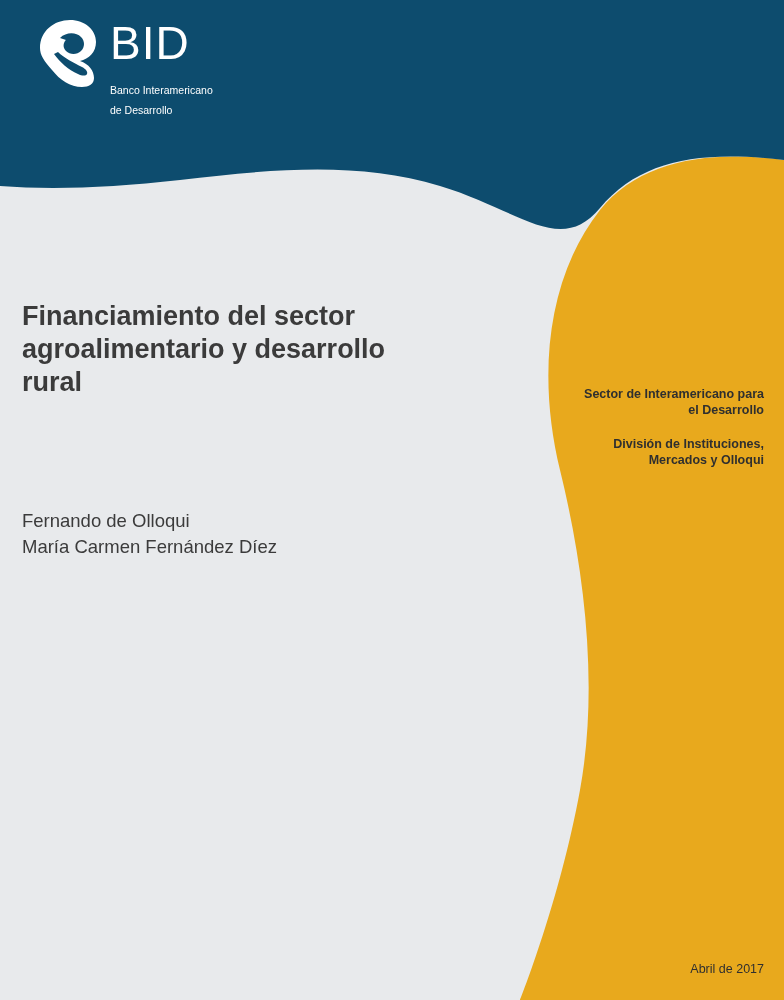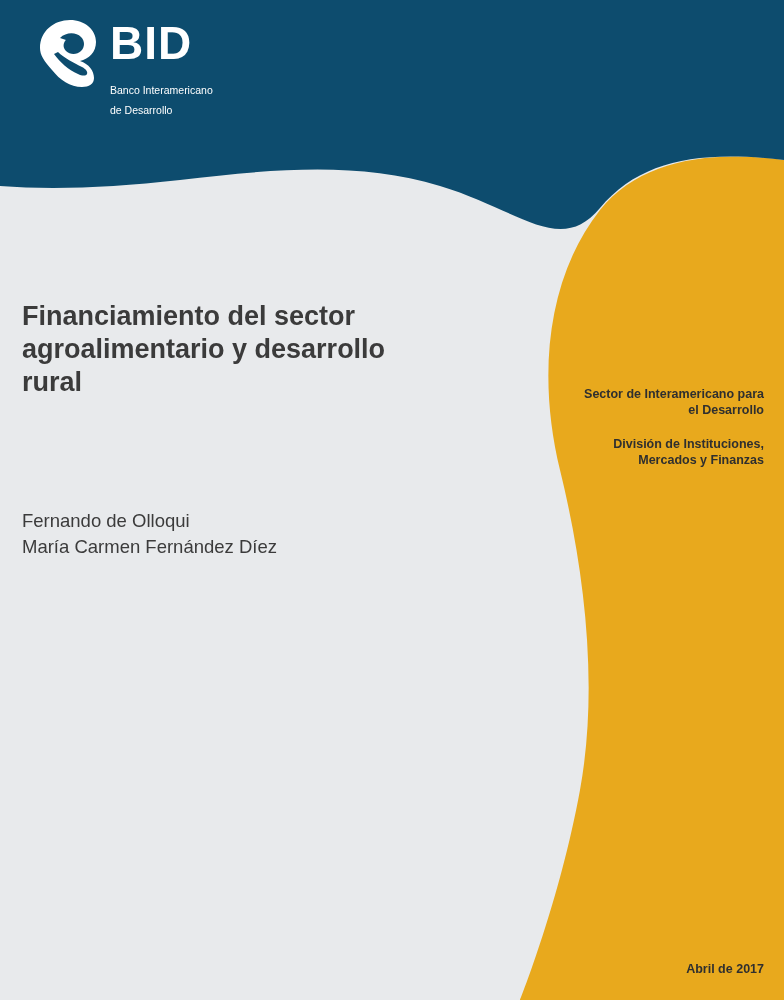--- a/index.html
+++ b/index.html
@@ -40,21 +40,21 @@
   .logo-mark {
     width: 64px;
     height: 70px;
     flex: 0 0 auto;
   }
   .logo-text {
     padding-top: 2px;
   }
   .logo-bid {
     font-size: 46px;
-    font-weight: bold;
+    font-weight: normal;
     color: #ffffff;
     letter-spacing: 1px;
     line-height: 46px;
     font-family: "Liberation Sans", sans-serif;
   }
   .logo-sub {
     font-size: 10.5px;
     color: #ffffff;
     line-height: 12px;
     margin-top: 18px;
@@ -105,21 +105,21 @@
   .right-info .grp:last-child {
     margin-bottom: 0;
   }
 
   .doc-date {
     position: absolute;
     right: 20px;
     bottom: 24px;
     text-align: left;
     font-size: 12.5px;
-    font-weight: bold;
+    font-weight: normal;
     color: #2f2f2f;
   }
 </style>
 </head>
 <body>
 
 <div class="page">
 
   <svg class="bg-shapes" viewBox="0 0 784 1000" preserveAspectRatio="none">
 
@@ -160,19 +160,19 @@
     <div>María Carmen Fernández Díez</div>
   </div>
 
   <div class="right-info">
     <div class="grp">
       <div>Sector de Interamericano para</div>
       <div>el Desarrollo</div>
     </div>
     <div class="grp">
       <div>División de Instituciones,</div>
-      <div>Mercados y Finanzas</div>
+      <div>Mercados y Olloqui</div>
     </div>
   </div>
 
   <div class="doc-date">Abril de 2017</div>
 
 </div>
 
 </body></html>

